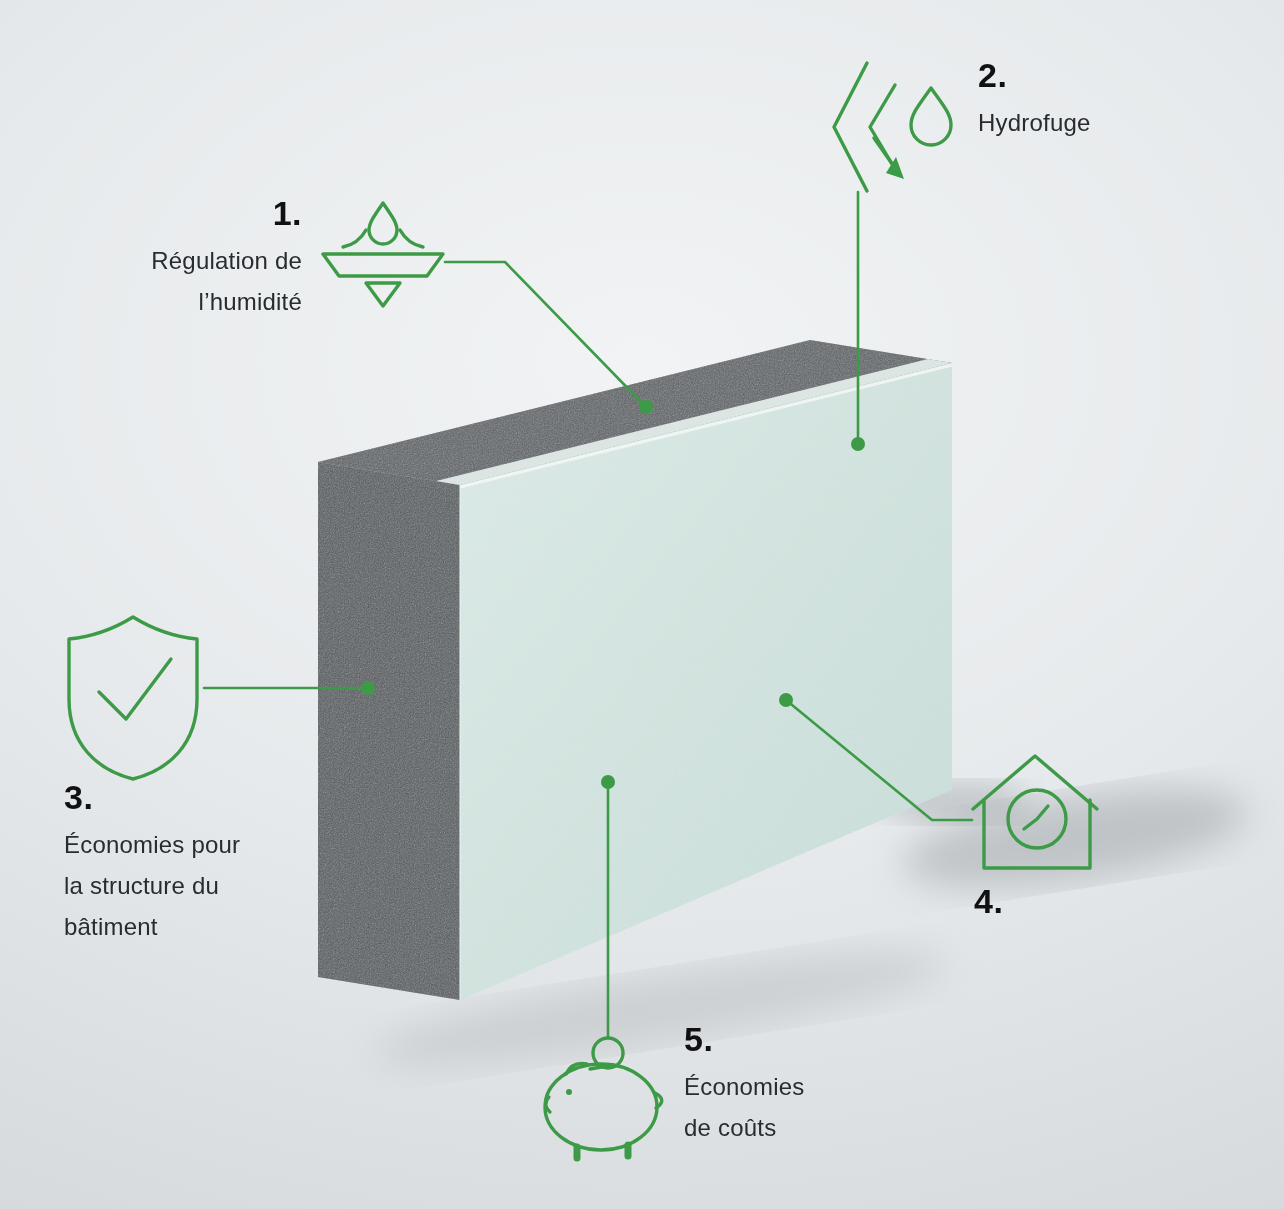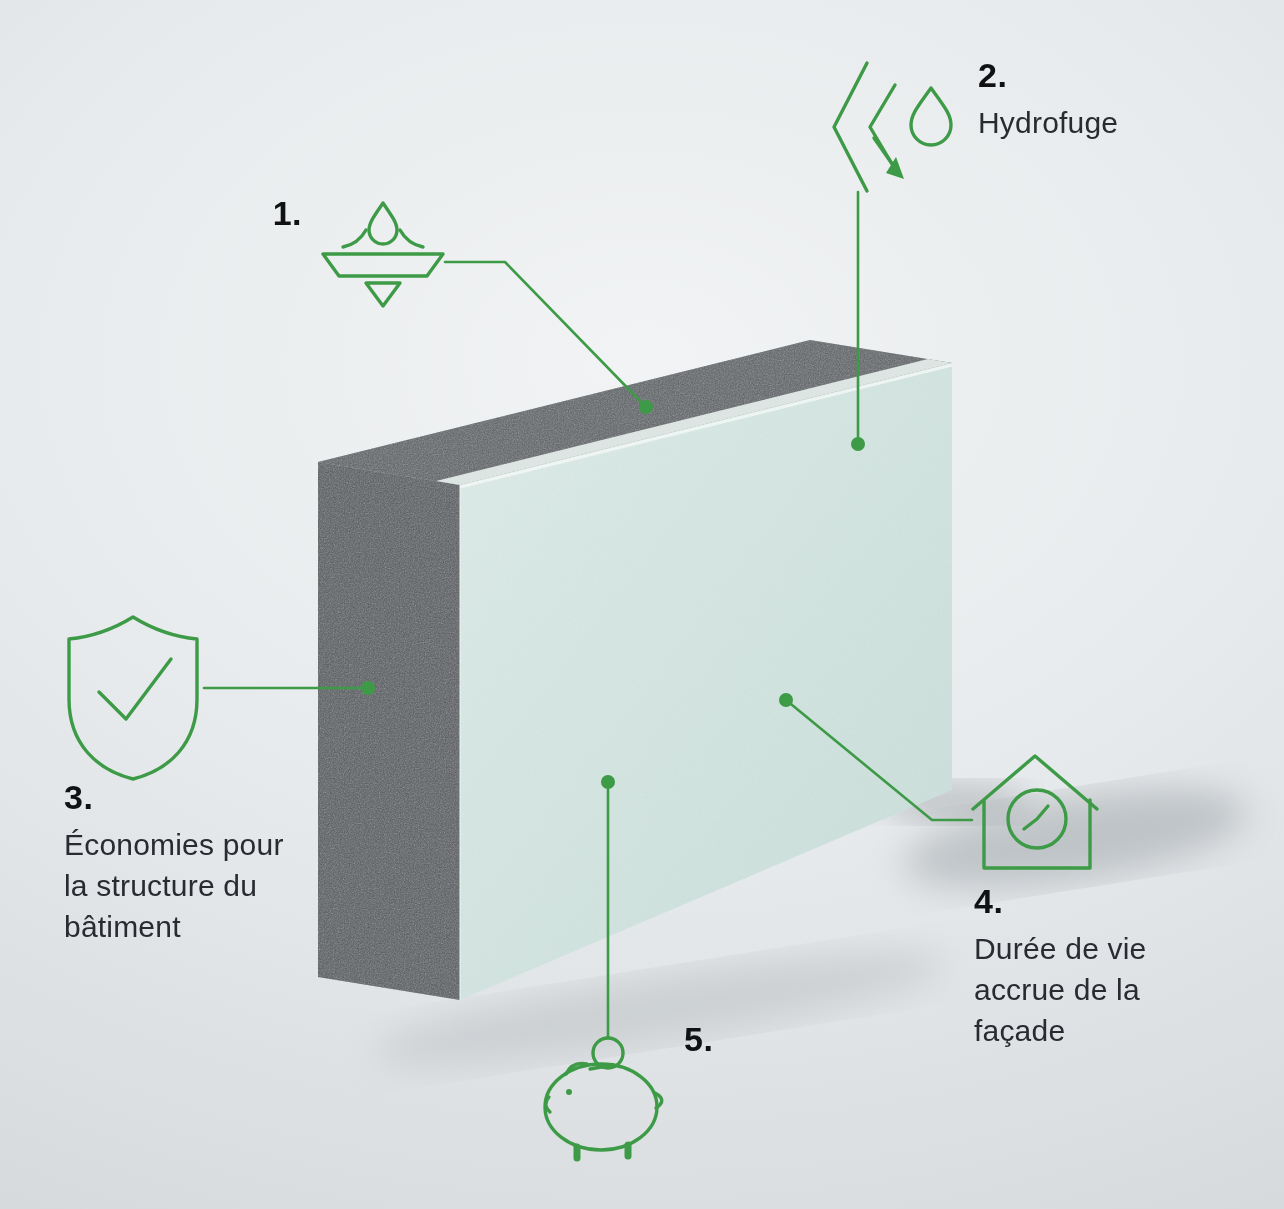--- a/index.html
+++ b/index.html
@@ -10,21 +10,21 @@
     background:radial-gradient(120% 90% at 50% 30%, #f1f3f4 0%, #e7eaec 45%, #dadde0 80%, #d2d6d9 100%);
     font-family:"Liberation Sans", sans-serif;
   }
   .canvas svg{position:absolute;left:0;top:0;}
   .feature{position:absolute;}
   .feature .num{
     font-size:34px;font-weight:700;color:var(--number,#101214);
     margin-bottom:7px;letter-spacing:.5px;
   }
   .feature .label{
-    font-size:30px;line-height:41px;color:var(--text,#282c30);
+    font-size:24px;line-height:41px;color:var(--text,#282c30);
     white-space:pre-line;letter-spacing:.2px;
   }
   .f1{top:194px;right:982px;text-align:right;}
   .f2{top:56px;left:978px;}
   .f3{top:778px;left:64px;}
   .f4{top:882px;left:974px;}
   .f5{top:1020px;left:684px;}
   .ac{stroke:var(--accent,#3d9a46);fill:none;stroke-linecap:round;stroke-linejoin:round;}
   .ic{stroke-width:3.4;}
   .cn{stroke-width:2.6;}
@@ -129,38 +129,39 @@
       <path class="ac ic" d="M655 1093 q13 7 1 15"></path>
       <path class="ac ic" d="M549 1097 q-7 8 1 15"></path>
       <circle class="ac-fill" cx="569" cy="1092" r="3"></circle>
       <line class="ac" stroke-width="7" x1="577" y1="1147" x2="577" y2="1158"></line>
       <line class="ac" stroke-width="7" x1="628" y1="1145" x2="628" y2="1156"></line>
     </g>
   </svg>
 
   <div class="feature f1">
     <div class="num">1.</div>
+    <div class="label">Régulation de
+l’humidité</div>
   </div>
 
   <div class="feature f2">
     <div class="num">2.</div>
     <div class="label">Hydrofuge</div>
   </div>
 
   <div class="feature f3">
     <div class="num">3.</div>
     <div class="label">Économies pour
 la structure du
 bâtiment</div>
   </div>
 
   <div class="feature f4">
     <div class="num">4.</div>
-    <div class="label">Durée de vie
-accrue de la
-façade</div>
   </div>
 
   <div class="feature f5">
     <div class="num">5.</div>
+    <div class="label">Économies
+de coûts</div>
   </div>
 
 </div>
 
 </body></html>

